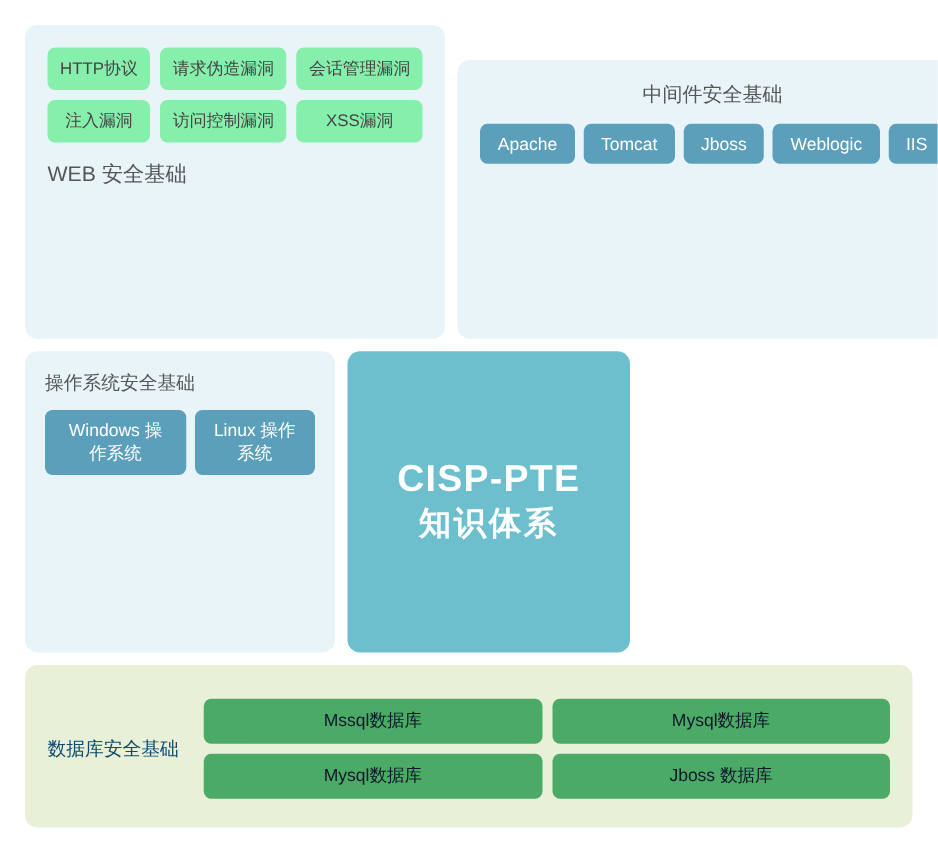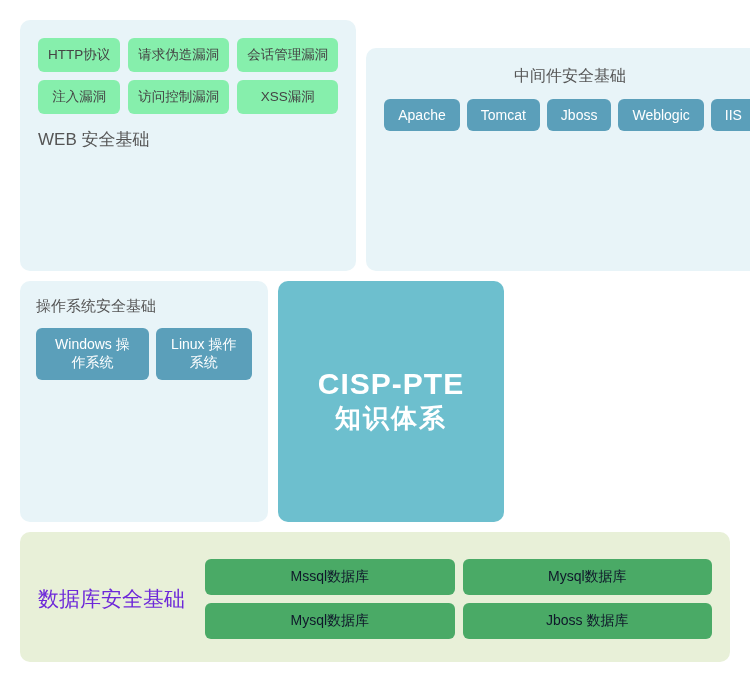--- a/index.html
+++ b/index.html
@@ -126,22 +126,22 @@
       background: #e8f0d8;
       border-radius: 10px;
       padding: 18px 18px 14px 18px;
       flex: 0 0 auto;
       display: flex;
       align-items: center;
       gap: 20px;
       flex: 1;
     }
     .db-panel .panel-label {
-      font-size: 21px;
-      color: #6d28d9;
+      font-size: 15px;
+      color: #0c4a6e;
       white-space: nowrap;
       min-width: 90px;
     }
     .db-panel .db-grid {
       display: grid;
       grid-template-columns: 1fr 1fr;
       gap: 8px;
       flex: 1;
     }
     

